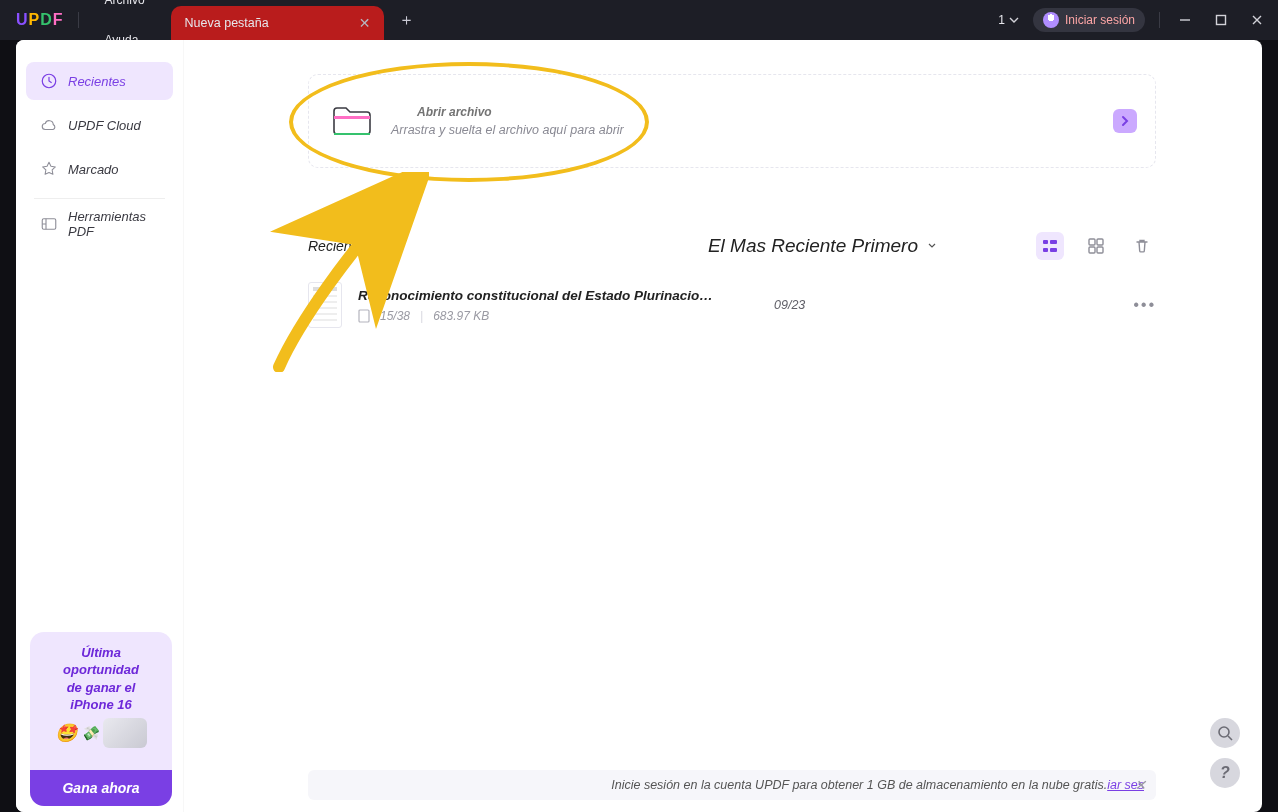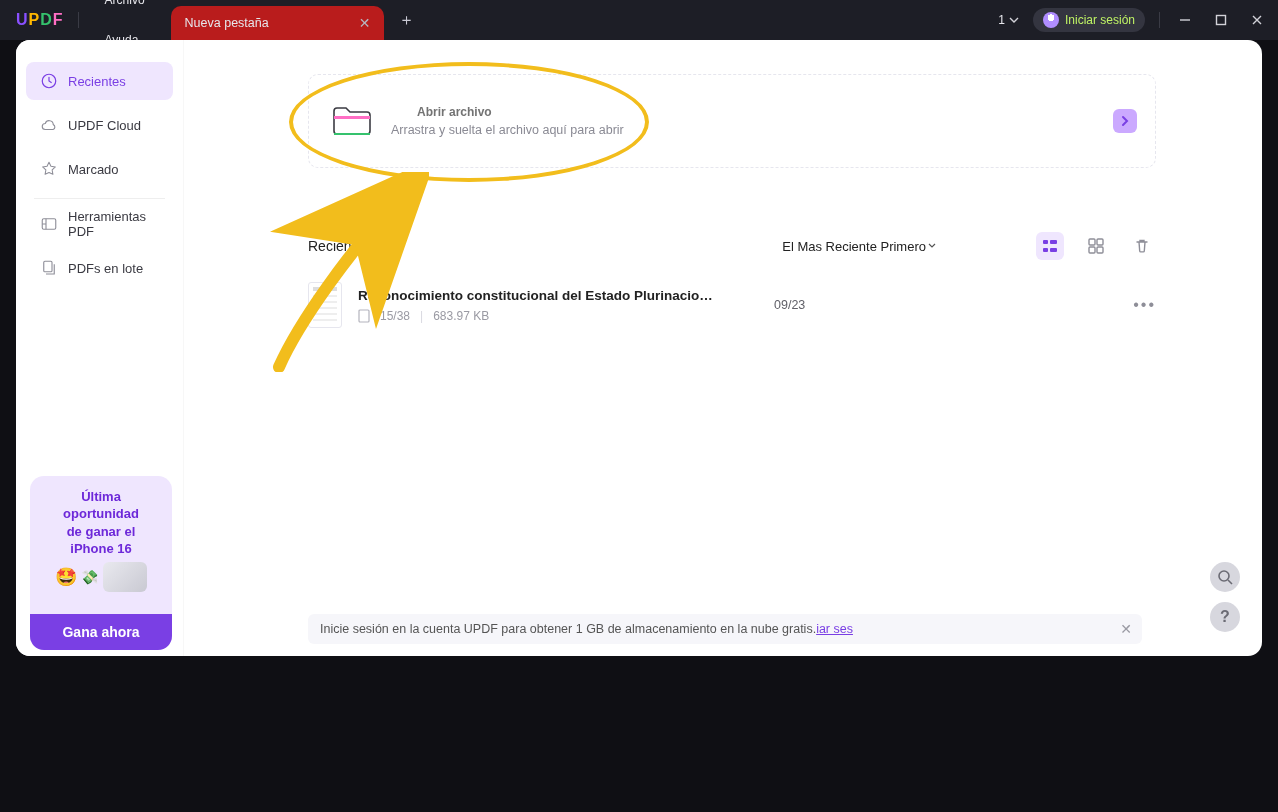--- a/index.html
+++ b/index.html
@@ -10,26 +10,26 @@
   .logo { margin-left: 16px; font-weight: 800; font-size: 16px; letter-spacing: 1px; }
   .logo .u { color:#8a50ff;} .logo .p1 { color:#ffb800;} .logo .d { color:#35c26d;} .logo .f { color:#ff6ec4;}
   .menubar { display: flex; gap: 26px; margin-left: 26px; flex-direction: column; }
   .menu-item { color:#e6e6eb; cursor: default; }
   .tabstrip { display: flex; align-items: center; margin-left: 26px; height: 100%; }
   .tab { display:flex; align-items:center; gap:90px; height:34px; padding:0 14px; border-radius:10px 10px 0 0; background:#b91c1c; color:#e6e6eb; font-size:12.5px; margin-top:6px;}
   .tab-close { color:#b6b6c0; cursor: pointer; font-size:14px;}
   .tab-add { margin-left:14px; color:#cacad4; font-size:16px; cursor:pointer;}
   .title-right { position:absolute; right:10px; display:flex; align-items:center; gap:14px; }
   .counter { color:#e6e6eb; font-size:12px; display:flex; align-items:center; gap:4px;}
-  .signin { background:#343540; padding:4px 10px; border-radius:14px; display:flex; align-items:center; gap:6px; color:#bef264; font-size:12px; cursor:pointer;}
+  .signin { background:#343540; padding:4px 10px; border-radius:14px; display:flex; align-items:center; gap:6px; color:#fca5a5; font-size:12px; cursor:pointer;}
   .signin-avatar { width:16px; height:16px; border-radius:50%; background: radial-gradient(circle at 50% 35%, #fff 0 25%, #b08dff 26% 100%); }
   .winbtn { width:22px; height:22px; display:flex; align-items:center; justify-content:center; color:#d2d2d8; cursor:pointer;}
 
   
-  .workspace { position:absolute; left:16px; top:40px; width:1246px; height:616px; background:#fff; border-radius:14px; overflow:hidden; }
+  .workspace { position:absolute; left:16px; top:40px; width:1246px; height:772px; background:#fff; border-radius:8px; overflow:hidden;font-style:italic; }
 
   
   .sidebar { position:absolute; left:0; top:0; width:168px; height:100%; background:#fff; border-right:1px solid rgba(0,0,0,0.03); padding-top:16px;}
   .side-item { display:flex; align-items:center; gap:10px; height:38px; padding:0 14px; margin:6px 10px; border-radius:8px; font-size:13px; color:#3a3a42; cursor:pointer;}
   .side-item.active { background:#efe6fe; color:#7a3fe4;}
   .side-item.active .nav-ico { color:#7a3fe4;}
   .nav-ico { width:18px; height:18px; color:#8e8e98; display:flex; align-items:center; justify-content:center;}
   .side-sep { height:1px; background:#eee; margin:10px 18px 6px 18px;}
 
   
@@ -42,39 +42,39 @@
   .main { position:absolute; left:168px; top:0; right:0; bottom:0; padding:0 0 0 0;}
 
   .openfile { margin:34px 106px 0 124px; border:1px dashed #e6e6ee; border-radius:10px; background:#fff; height:94px; display:flex; align-items:center; padding:0 22px; position:relative;}
   .folder-ico { width:42px; height:36px; margin-right:18px; }
   .open-title { font-size:12px; font-weight:600; color:#737373;margin-left:26px;}
   .open-sub { font-size:12.5px; color:#8a8a94; margin-top:4px;}
   .open-expand { position:absolute; right:18px; width:24px; height:24px; border-radius:6px; background:#cba9ff; display:flex; align-items:center; justify-content:center; color:#7a3fe4; cursor:pointer;}
 
   .section-header { margin:64px 106px 0 124px; display:flex; align-items:center; justify-content:space-between;}
   .section-title { font-size:14px; color:#222;}
-  .sort-drop { font-size:13px; color:#222; display:flex; align-items:center; gap:2px; cursor:pointer; margin-left:auto; margin-right:100px;}
+  .sort-drop { font-size:19px; color:#222; display:flex; align-items:center; gap:10px; cursor:pointer; margin-left:auto; margin-right:100px;}
   .view-controls { display:flex; align-items:center; gap:18px;}
   .view-btn { width:28px; height:28px; border-radius:6px; display:flex; align-items:center; justify-content:center; color:#8e8e98; cursor:pointer;}
   .view-btn.active { background:#efe6fe; color:#7a3fe4;}
 
   .file-row { margin:22px 106px 0 124px; display:flex; align-items:center; gap:16px;}
   .thumb { width:34px; height:46px; border:1px solid #e6e6ee; border-radius:3px; background:#fff; position:relative; overflow:hidden;}
   .thumb::before{ content:""; position:absolute; left:4px; right:4px; top:4px; height:4px; background:#ddd;}
   .thumb::after{ content:""; position:absolute; left:4px; right:4px; top:12px; bottom:4px;
      background: repeating-linear-gradient(#eee 0 2px, transparent 2px 6px);}
   .file-info { flex:0 0 380px;}
   .file-name { font-size:13.5px; font-weight:600; color:#222; white-space:nowrap; overflow:hidden; text-overflow:ellipsis; width:355px;}
   .file-meta { display:flex; align-items:center; gap:10px; font-size:12px; color:#9a9aa3; margin-top:6px;}
   .file-meta .sep { color:#d9d9e0;}
   .file-date { font-size:12.5px; color:#606068; margin-left:20px;}
   .file-more { margin-left:auto; color:#8e8e98; cursor:pointer; letter-spacing:2px;}
 
   
-  .banner { position:absolute; left:124px; right:120px; bottom:12px; height:30px; background:#f6f6fa; border-radius:6px; display:flex; align-items:center; padding:0 12px; font-size:12.5px; color:#555;}
+  .banner { position:absolute; left:124px; right:106px; bottom:12px; height:30px; background:#f6f6fa; border-radius:6px; display:flex; align-items:center; padding:0 12px; font-size:12.5px; color:#555;justify-content:flex-end;}
   .banner a { color:#7a3fe4; text-decoration:underline;}
   .banner-close { position:absolute; right:10px; color:#9a9aa3; cursor:pointer; font-size:14px;}
 
   
   .fab { position:absolute; right:22px; width:30px; height:30px; border-radius:50%; background:#d7d7de; color:#6b6b74; display:flex; align-items:center; justify-content:center; cursor:pointer;}
   .fab.search { bottom:64px;}
   .fab.help   { bottom:24px;}
 
   
   .annot { position:absolute; pointer-events:none; }
@@ -162,29 +162,20 @@
     </div>
     <div class="side-sep"></div>
     <div class="side-item">
       <span class="nav-ico">
         <svg width="18" height="18" viewBox="0 0 24 24">
             <rect x="3" y="5" width="18" height="14" rx="2" stroke="currentColor" stroke-width="1.5" fill="none"></rect>
             <path d="M8 5v14M3 12h5" stroke="currentColor" stroke-width="1.5"></path>
           </svg>
       </span>
       <span>Herramientas PDF</span>
-    </div>
-    <div class="side-item">
-      <span class="nav-ico">
-        <svg width="18" height="18" viewBox="0 0 24 24">
-            <rect x="5" y="3" width="11" height="14" rx="1.5" stroke="currentColor" stroke-width="1.5" fill="none"></rect>
-            <path d="M8 20h11a0 0 0 000 0V7" stroke="currentColor" stroke-width="1.5" fill="none"></path>
-          </svg>
-      </span>
-      <span>PDFs en lote</span>
     </div>
 
     <div class="promo">
       <div class="promo-text">
         <span>Última</span><br>
         <span>oportunidad</span><br>
         <span>de ganar el</span><br>
         <span>iPhone 16</span>
       </div>
       <div class="promo-imgs">

